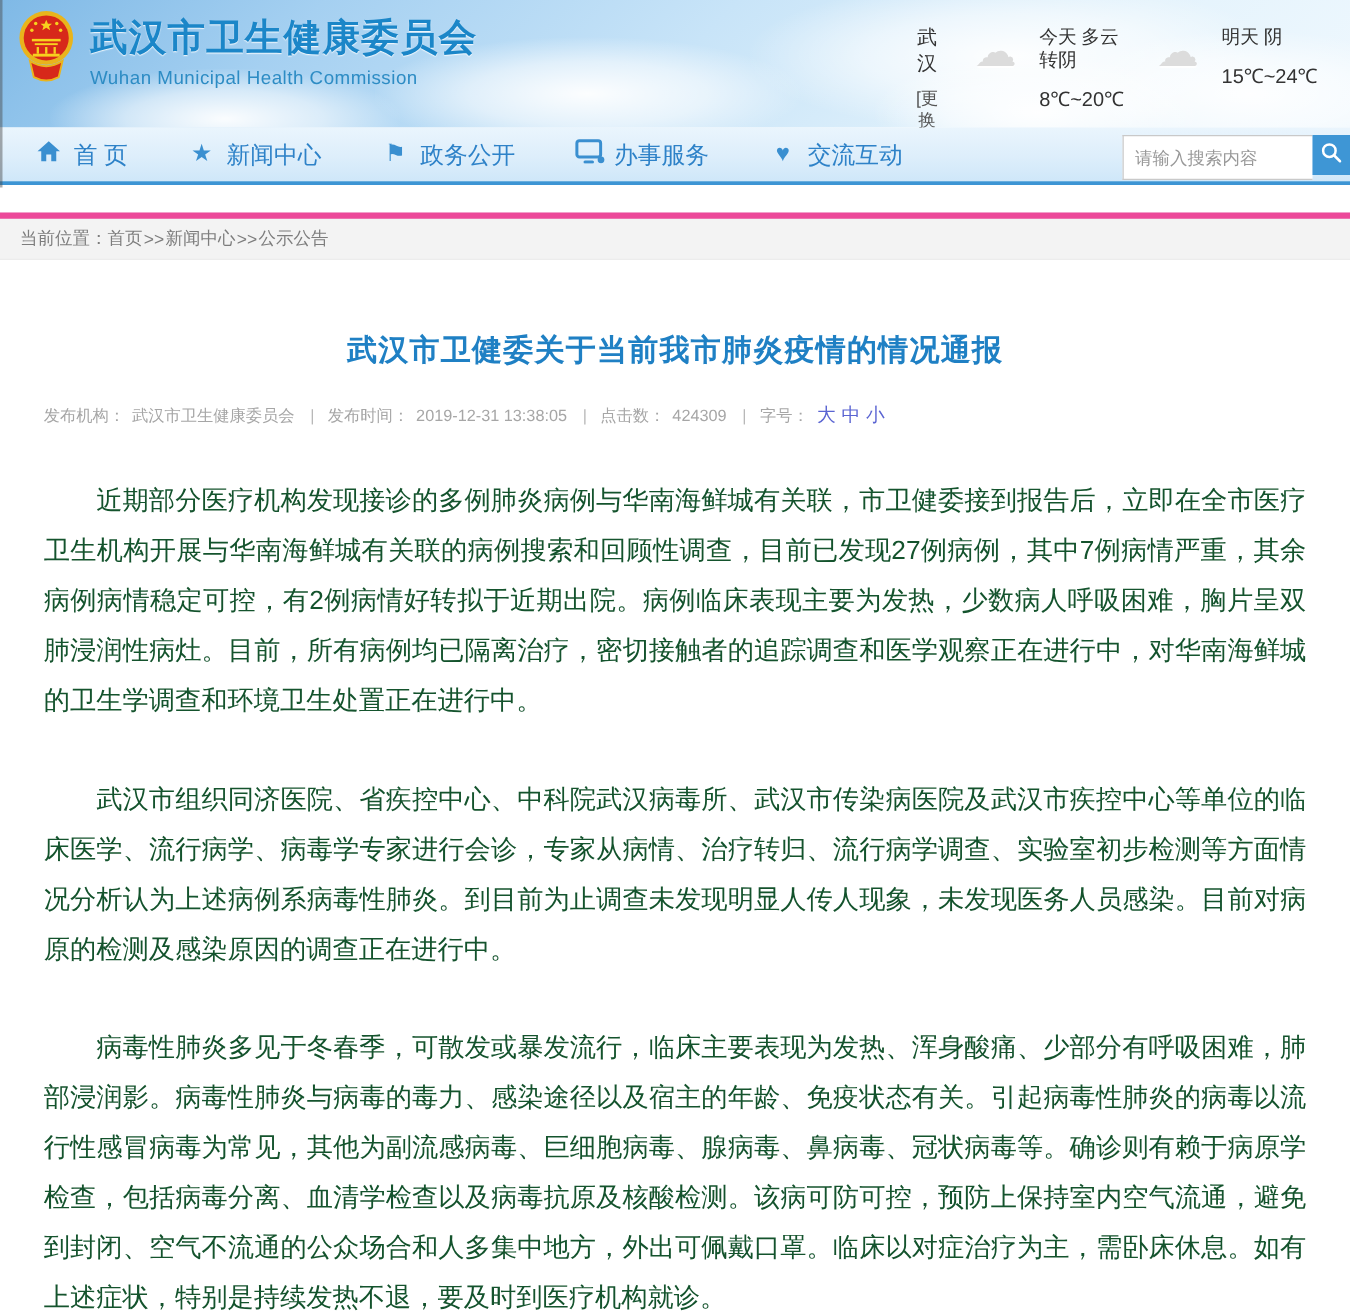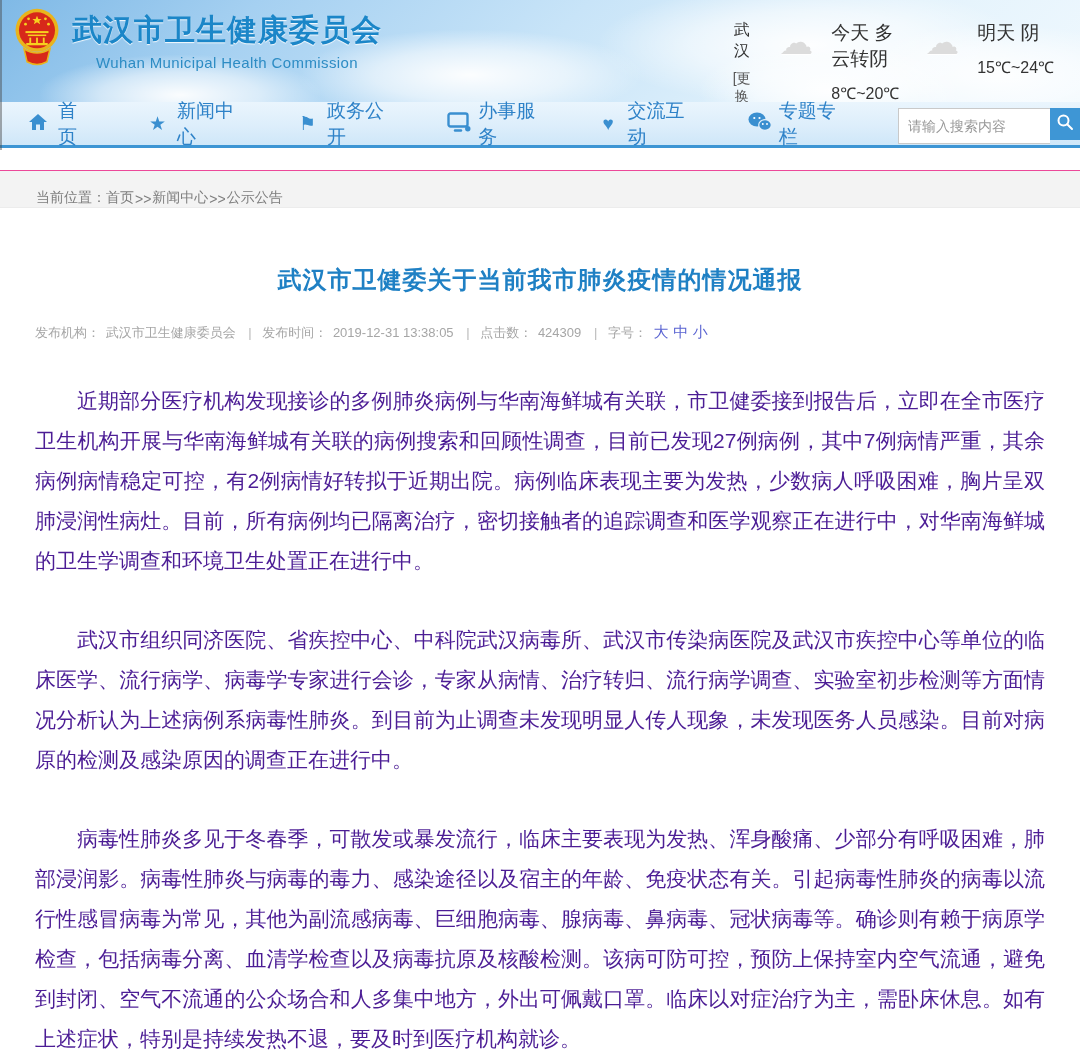--- a/index.html
+++ b/index.html
@@ -8,62 +8,62 @@
 
   
   .banner { position:relative; height:102px; overflow:hidden;
     background:linear-gradient(135deg,#7fb9e6 0%,#a5d0f1 22%,#c8e4f8 50%,#e4f3fc 78%,#eff8fe 100%); }
   .cloud { position:absolute; pointer-events:none;
     background:radial-gradient(ellipse at center, rgba(255,255,255,.95) 0%, rgba(255,255,255,.55) 40%, rgba(255,255,255,0) 72%); }
   .left-edge { position:absolute; left:0; top:0; width:2px; height:150px; background:rgba(70,70,70,.45); z-index:9; }
 
   .logo { position:absolute; left:14px; top:8px; display:flex; align-items:center; gap:12px; z-index:3; }
   .site-title { font-size:30px; font-weight:bold; color:#1b86c8; letter-spacing:1px; text-shadow:0 1px 1px rgba(255,255,255,.9); }
-  .site-subtitle { font-size:15px; color:#2d8cc4; margin-top:3px; letter-spacing:.4px;text-align:center; }
+  .site-subtitle { font-size:15px; color:#2d8cc4; margin-top:3px; letter-spacing:.4px; }
 
   .weather { position:absolute; left:728px; top:20px; display:flex; align-items:flex-start; z-index:3; color:#3c3c3c; }
   .weather-city { text-align:center; margin-right:24px; }
   .weather-city-name { font-size:16px; color:#333; }
   .weather-change { font-size:14px; color:#555; margin-top:8px; cursor:pointer; }
   .weather-cloud { font-size:34px; color:#dcdcdc; line-height:40px; margin:2px 18px 0 0; text-shadow:0 1px 1px #fff; }
   .weather-block { margin-right:26px; }
-  .weather-label { font-size:19px; color:#333; }
+  .weather-label { font-size:15px; color:#333;font-family:Liberation Serif, serif; }
   .weather-temp { font-size:16px; color:#333; margin-top:10px; }
 
   
   .navbar { position:relative; height:46px; display:flex; align-items:center; padding-left:28px;
     background:linear-gradient(180deg,#eaf5fd 0%,#ddeefb 55%,#cfe7f9 100%);
     border-bottom:3px solid #3d95d4; z-index:2; }
   .nav-item { display:flex; align-items:center; gap:9px; margin-right:48px; text-decoration:none; cursor:pointer; }
   .nav-label { font-size:19px; color:#2e82c8; }
   .nav-glyph { font-size:19px; color:#3a8fd0; width:22px; text-align:center; line-height:20px; }
   .nav-search { margin-left:auto; display:flex; height:32px; }
   .nav-search input { width:152px; height:32px; border:1px solid #c9c9c9; border-right:none; padding:17px 9px;
     font-size:14px; color:#666; background:#fff; outline:none; font-family:"Liberation Sans", sans-serif; }
   .nav-search input::placeholder { color:#999; }
   .search-btn { width:30px; height:32px; background:#3e96d5; border:none; cursor:pointer;
     display:flex; align-items:center; justify-content:center; }
 
   .gap-strip { height:22px; background:#fff; }
 
   
-  .breadcrumb { height:38px; background:#f3f3f3; border-top:1px solid #ec4899; border-bottom:1px solid #ececec;
-    display:flex; align-items:flex-end; padding-left:36px; font-size:14px; color:#7d7d7d; }
+  .breadcrumb { height:38px; background:#f3f3f3; border-top:5px solid #ec4899; border-bottom:1px solid #ececec;
+    display:flex; align-items:center; padding-left:16px; font-size:14px; color:#7d7d7d; }
   .breadcrumb a { color:#7d7d7d; text-decoration:none; cursor:pointer; }
   .crumb-sep { margin:0 1px; }
 
   
   .content { padding:0 35px; background:#fff; }
   .article-title { margin-top:56px; text-align:center; font-size:24px; font-weight:bold; color:#1f80c4; letter-spacing:1px; }
   .article-meta { margin-top:27px; text-align:left; font-size:13px; color:#a6a6a6; }
   .article-meta .meta-sep { margin:0 7px; color:#b8b8b8; }
   .meta-part { margin-right:2px; }
   .fontsize-option { color:#5a64d2; font-size:15px; margin-left:1px; cursor:pointer; }
   .article-body { margin-top:14px; }
-  .article-body p { font-size:21px; line-height:40px; color:#4c1d95; text-align:justify; text-indent:2em;margin-top:39px; }
+  .article-body p { font-size:21px; line-height:40px; color:#14532d; text-align:justify; text-indent:2em;margin-top:39px; }
   .article-date { margin-top:64px; text-align:center; font-size:22px; color:#3a3a3a; }
 </style>
 </head>
 <body>
 
 <div class="left-edge"></div>
 
 <div class="banner">
   <div class="cloud" style="left:300px;top:30px;width:340px;height:90px;"></div>
   <div class="cloud" style="left:600px;top:-15px;width:420px;height:120px;"></div>
@@ -138,33 +138,20 @@
         <path d="M8 18.5 H14" stroke="#3a8fd0" stroke-width="2.4" stroke-linecap="round"></path>
         <circle cx="20.8" cy="16.8" r="2.7" fill="#3a8fd0"></circle>
       </svg>
     </span>
     <span class="nav-label">办事服务</span>
   </a>
   <a class="nav-item">
     <span class="nav-glyph">♥</span>
     <span class="nav-label">交流互动</span>
   </a>
-  <a class="nav-item">
-    <span class="nav-glyph">
-      <svg width="24" height="19" viewBox="0 0 24 19">
-        <ellipse cx="9" cy="7.5" rx="8.5" ry="7" fill="#3a8fd0"></ellipse>
-        <circle cx="6.3" cy="6" r="1.1" fill="#fff"></circle>
-          <circle cx="11.5" cy="6" r="1.1" fill="#fff"></circle>
-        <ellipse cx="17" cy="13" rx="6.3" ry="5.3" fill="#3a8fd0" stroke="#e4f1fb" stroke-width="1.2"></ellipse>
-        <circle cx="14.8" cy="12" r="0.95" fill="#fff"></circle>
-          <circle cx="19" cy="12" r="0.95" fill="#fff"></circle>
-      </svg>
-    </span>
-    <span class="nav-label">专题专栏</span>
-  </a>
 
   <div class="nav-search">
     <input type="text" placeholder="请输入搜索内容" style="">
     <button class="search-btn">
       <span>
         <svg width="18" height="18" viewBox="0 0 18 18">
           <circle cx="7.5" cy="7.5" r="5" fill="none" stroke="#fff" stroke-width="2"></circle>
           <line x1="11.2" y1="11.2" x2="16" y2="16" stroke="#fff" stroke-width="2" stroke-linecap="round"></line>
         </svg>
       </span>

